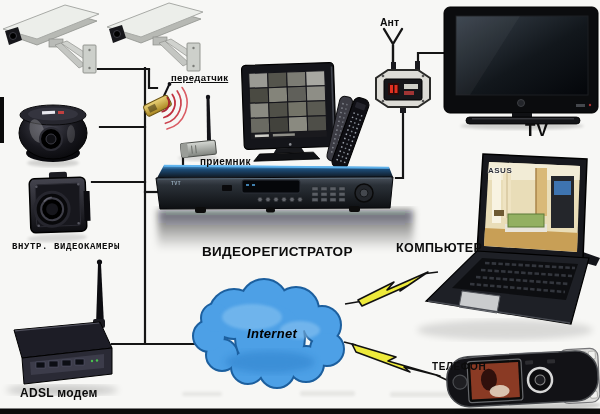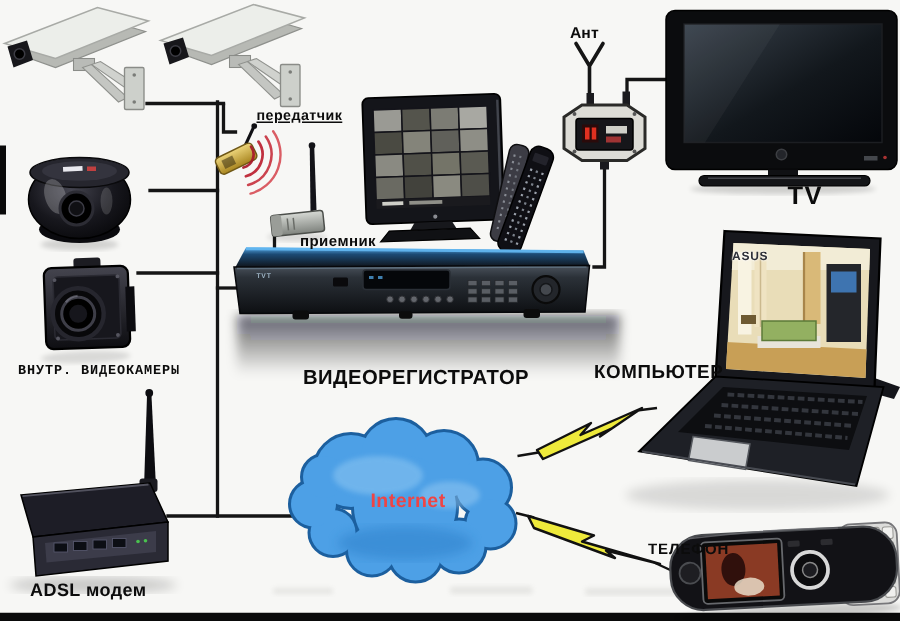--- a/index.html
+++ b/index.html
@@ -6,21 +6,21 @@
   .scene{position:relative;width:600px;height:414px;background:#f7f7f5;overflow:hidden;
          font-family:"Liberation Sans","DejaVu Sans",sans-serif;}
   .scene svg{position:absolute;left:0;top:0;}
   .label{position:absolute;font-weight:bold;color:#0c0c0c;white-space:nowrap;line-height:1;}
   .lbl-outdoor{left:8px;top:74px;font-size:9.5px;letter-spacing:0.8px;}
   .lbl-transmitter{left:171px;top:73px;font-size:9.5px;letter-spacing:0.3px;text-decoration:underline;}
   .lbl-receiver{left:200px;top:157px;font-size:10px;letter-spacing:0.3px;}
   .lbl-indoor{left:12px;top:243px;font-size:9px;letter-spacing:0.6px;font-family:Liberation Mono, monospace;}
   .lbl-dvr{left:202px;top:245px;font-size:13.5px;letter-spacing:0.3px;}
   .lbl-adsl{left:20px;top:387px;font-size:12px;letter-spacing:0.3px;}
-  .lbl-internet{left:247px;top:327px;font-size:13px;color:#ef4444;letter-spacing:0.3px;}
+  .lbl-internet{left:247px;top:327px;font-size:13px;font-style:italic;color:#000000;letter-spacing:0.3px;}
   .lbl-ant{left:380px;top:17px;font-size:10.5px;}
   .lbl-tv{left:509px;top:122px;font-size:17px;letter-spacing:1px;margin-left:16px;}
   .lbl-computer{left:396px;top:222px;font-size:12.5px;letter-spacing:0.4px;margin-top:20px;}
   .lbl-phone{left:432px;top:336px;font-size:10px;letter-spacing:0.6px;margin-top:26px;}
   .lbl-asus{left:488px;top:167px;font-size:8px;color:#2e3038;
             text-shadow:0 0 2px #ffffff,0 0 1px #ffffff;letter-spacing:0.5px;}
   .lbl-tvt{left:171px;top:182px;font-size:4.5px;color:#9ab0c0;letter-spacing:0.5px;}
 </style>
 </head>
 <body>

